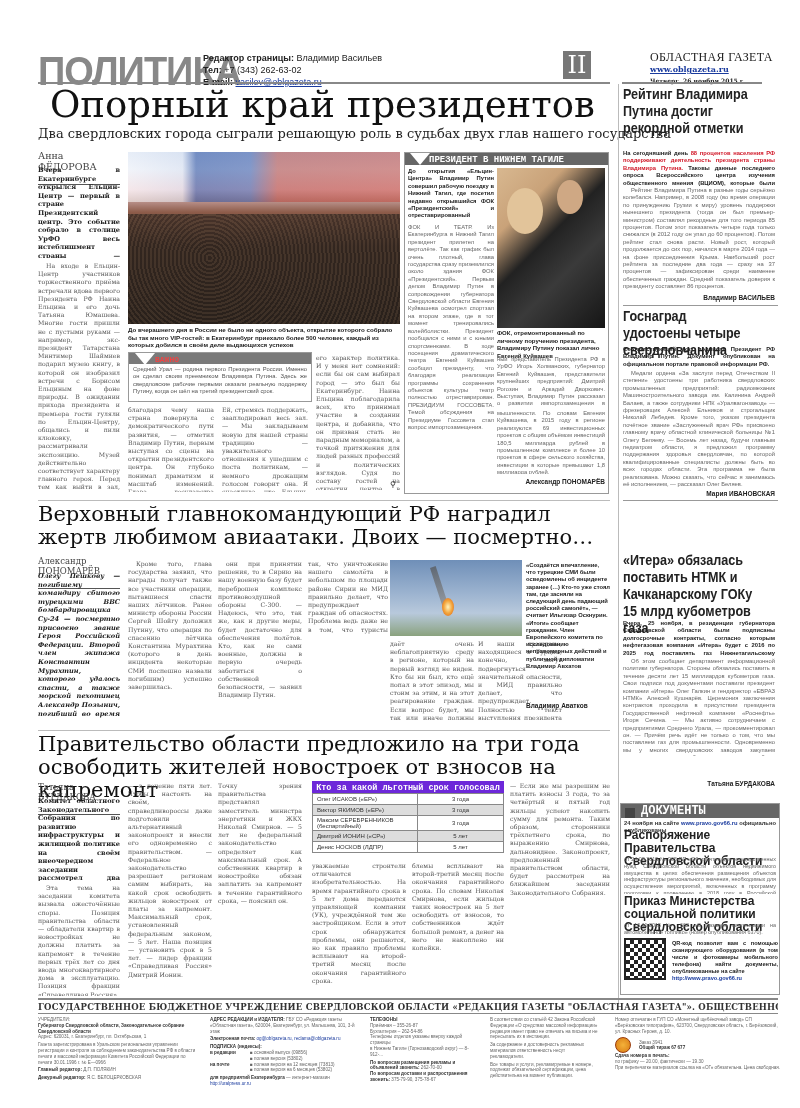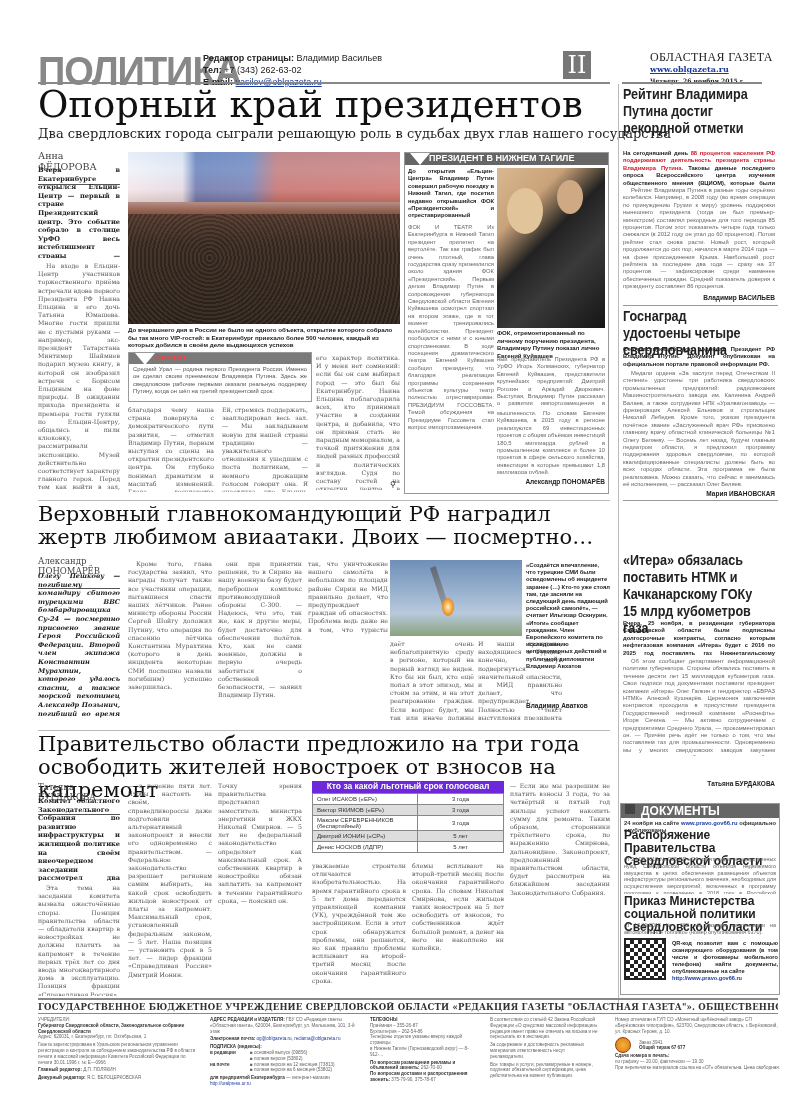--- a/index.html
+++ b/index.html
@@ -19,21 +19,21 @@
 .sub{font-family:"DejaVu Serif",serif;font-size:13px;color:#222}
 .byline{font-size:9.5px;color:#444;border-bottom:1.5px solid #555;padding-bottom:12px}
 .txt{font-size:6.2px;line-height:8.2px;color:#555;text-align:justify;overflow:hidden}
 .txt.lead{color:#222;font-weight:bold;font-size:6.6px;line-height:8.6px}
 .stxt{font-family:"Liberation Sans",sans-serif;font-size:5.8px;line-height:7.4px;color:#666;text-align:justify;overflow:hidden}
 .stxt.lead{color:#222;font-weight:bold}
 .photo{overflow:hidden}
 .cap{font-family:"Liberation Sans",sans-serif;font-weight:bold;font-size:6.2px;line-height:7.6px;color:#222}
 .sidehead{font-family:"Liberation Sans",sans-serif;font-weight:bold;font-size:14px;line-height:17px;color:#222;transform:scaleX(.9);transform-origin:left}
 .sign{font-family:"Liberation Sans",sans-serif;font-weight:bold;font-size:6.5px;text-align:right;color:#222}
-.banner{background:#666;color:#fff;font-family:Liberation Sans, sans-serif;font-weight:bold;display:flex;align-items:flex-start}
+.banner{background:#666;color:#fff;font-family:Liberation Mono, monospace;font-weight:bold;display:flex;align-items:flex-end}
 .tri{width:0;height:0;border-left:10px solid transparent;border-right:10px solid transparent;border-top:12px solid #fff}
 table.vote{border-collapse:collapse;font-family:"Liberation Sans",sans-serif;font-size:6px;color:#333}
 table.vote td{border:1px solid #888;padding:1px 4px;height:11px}
 table.vote tr:nth-child(even) td{background:#ddd}
 .foot{font-family:"Liberation Sans",sans-serif;font-size:4.6px;line-height:5.8px;color:#666}
 .foot b{color:#333}
 .foot a{color:#1a3b9e}
 .doc-title{font-family:"Liberation Sans",sans-serif;font-weight:bold;font-size:13.5px;line-height:15px;color:#222}
 </style>
 </head>
@@ -47,21 +47,21 @@
 </div>
 <div class="abs pagenum">II</div>
 <div class="abs paper">
   <div class="name">ОБЛАСТНАЯ ГАЗЕТА</div>
   <a>www.oblgazeta.ru</a>
   <div class="date">Четверг, 26 ноября 2015 г.</div>
 </div>
 <div class="rule" style="left:38px;top:82px;width:572px;height:1.5px;background:#888"></div>
 <div class="rule" style="left:622px;top:82px;width:140px;height:1.5px;background:#888"></div>
 
-<div class="abs h1" style="left:38px;top:84px;font-size:37px;line-height:42px">Опорный край президентов</div>
+<div class="abs h1" style="left:50px;top:84px;font-size:37px;line-height:42px">Опорный край президентов</div>
 <div class="abs sub" style="left:38px;top:126px">Два свердловских города сыграли решающую роль в судьбах двух глав нашего государства</div>
 
 <div class="abs byline" style="left:38px;top:150px;width:82px">Анна ФЁДОРОВА</div>
 <div class="abs txt lead" style="left:38px;top:166px;width:82px;height:92px">Вчера в Екатеринбурге открылся Ельцин-Центр — первый в стране Президентский центр. Это событие собрало в столице УрФО весь истеблишмент страны — высокопоставленные российские чиновники, известные деятели культуры и искусства, однокурсники и друзья первого Президента России Бориса Ельцина.</div>
 <div class="abs txt" style="left:38px;top:262px;width:82px;height:230px;text-indent:8px">На входе в Ельцин-Центр участников торжественного приёма встречали вдова первого Президента РФ Наина Ельцина и его дочь Татьяна Юмашева. Многие гости пришли не с пустыми руками — например, экс-президент Татарстана Минтимер Шаймиев подарил музею книгу, в которой он изобразил встречи с Борисом Ельциным на фоне природы. В ожидании прихода президента и премьера гости гуляли по Ельцин-Центру, общались и пили клюковку, рассматривали экспозицию. Музей действительно соответствует характеру главного героя. Перед тем как выйти в зал, Владимир Путин вместе с Дмитрием Медведевым осмотрели музейную экспозицию. — В судьбе Бориса Ельцина отразились колоссальные трудности, противоречия того времени. Но он обладал мужественным, волевым характером, во многом</div>
 
 <div class="abs photo" style="left:128px;top:152px;width:272px;height:172px;background:linear-gradient(180deg,#c9d8ee 0%,#dfe6f3 10%,#e8c9cf 22%,#8d5c4a 35%,#3c2a22 55%,#1d1814 100%)">
   <div style="position:absolute;left:0;top:0;width:100%;height:50px;background:linear-gradient(90deg,#fff 0%,#e7ecf6 20%,#2b50a0 25%,#3a5ba8 45%,#b8473d 55%,#c44b3f 100%);opacity:.55"></div>
   <div style="position:absolute;left:0;bottom:0;width:100%;height:110px;background:repeating-radial-gradient(circle at 30% 40%,#2e241e 0 2px,#4a3a2e 2px 4px);opacity:.7"></div>
 </div>

